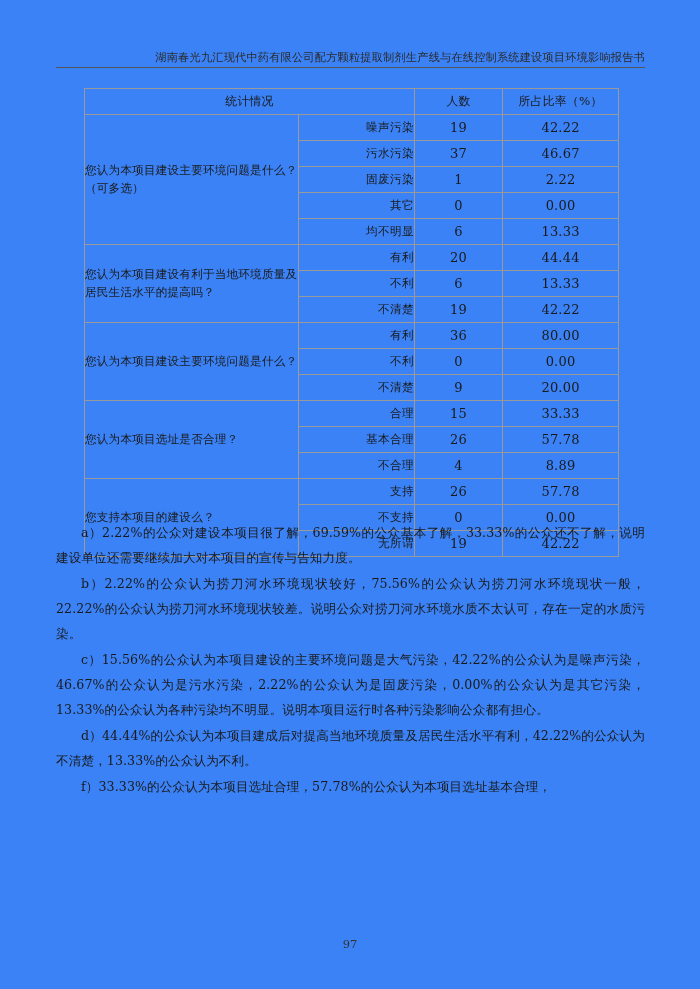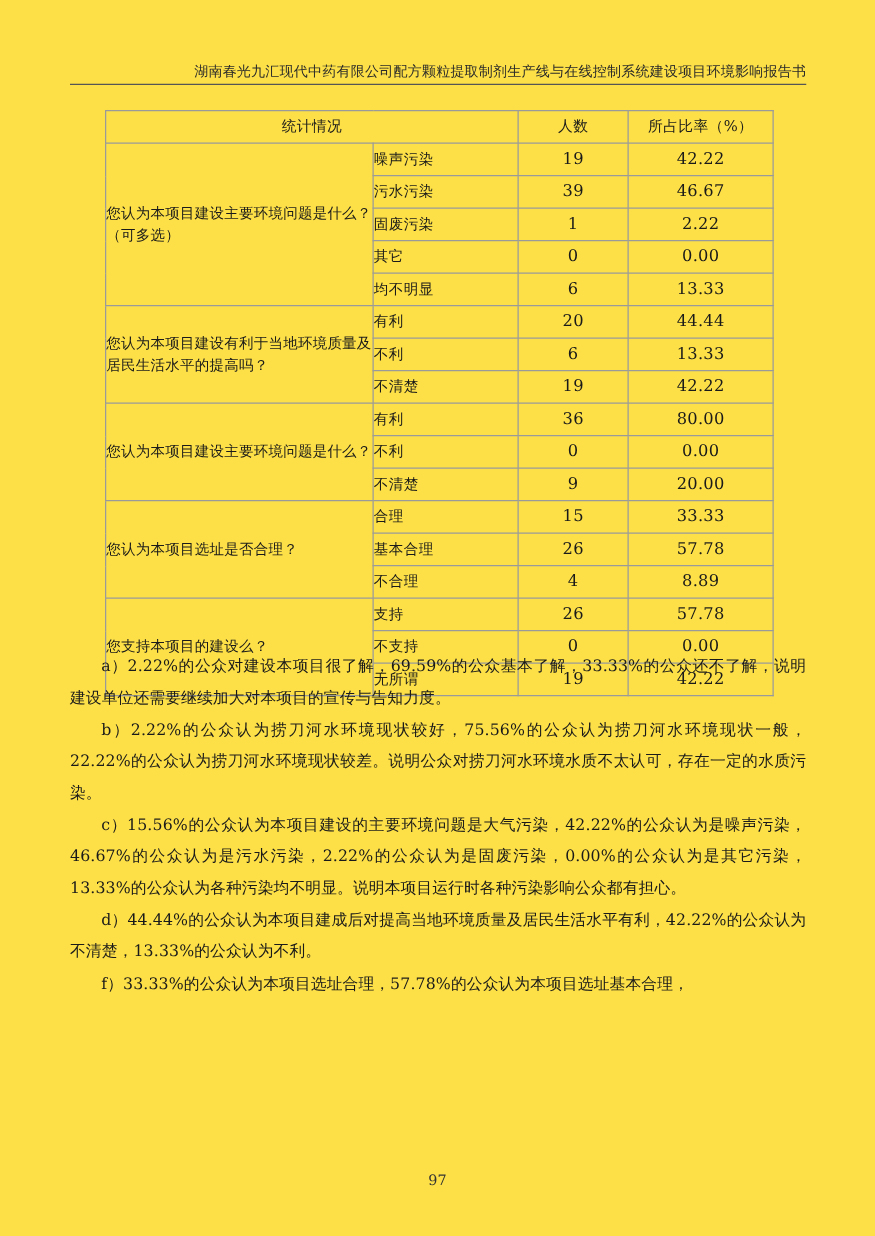--- a/index.html
+++ b/index.html
@@ -4,21 +4,21 @@
 <style>
   html, body {
     margin: 0;
     padding: 0;
     background: #ffffff;
   }
   .page {
     position: relative;
     width: 700px;
     height: 989px;
-    background: #fde047;
+    background: #3b82f6;
     font-family: "DejaVu Serif", "Liberation Serif", serif;
     color: #1a1a1a;
     overflow: hidden;
   }
 
   
   .header {
     position: absolute;
     left: 0;
     right: 0;
@@ -68,21 +68,21 @@
     letter-spacing: 0.3px;
   }
   .q-cell {
     text-align: left;
     padding: 3px 6px 3px 9px;
     line-height: 1.55;
     font-size: 11.6px;
     letter-spacing: 0.2px;
   }
   .opt-cell {
-    text-align: left;
+    text-align: right;
     height: 25px;
     letter-spacing: 0.4px;
     font-size: 11.6px;
   }
   .num-cell, .pct-cell {
     text-align: center;
     height: 25px;
     font-size: 13px;
     font-weight: bold;
     letter-spacing: 0.2px;
@@ -145,21 +145,21 @@
     </thead>
     <tbody id="table-body">
         <tr>
           <td class="q-cell" rowspan="5">您认为本项目建设主要环境问题是什么？（可多选）</td>
           <td class="opt-cell">噪声污染</td>
           <td class="num-cell">19</td>
           <td class="pct-cell">42.22</td>
         </tr>
         <tr>
           <td class="opt-cell">污水污染</td>
-          <td class="num-cell">39</td>
+          <td class="num-cell">37</td>
           <td class="pct-cell">46.67</td>
         </tr>
         <tr>
           <td class="opt-cell">固废污染</td>
           <td class="num-cell">1</td>
           <td class="pct-cell">2.22</td>
         </tr>
         <tr>
           <td class="opt-cell">其它</td>
           <td class="num-cell">0</td>

